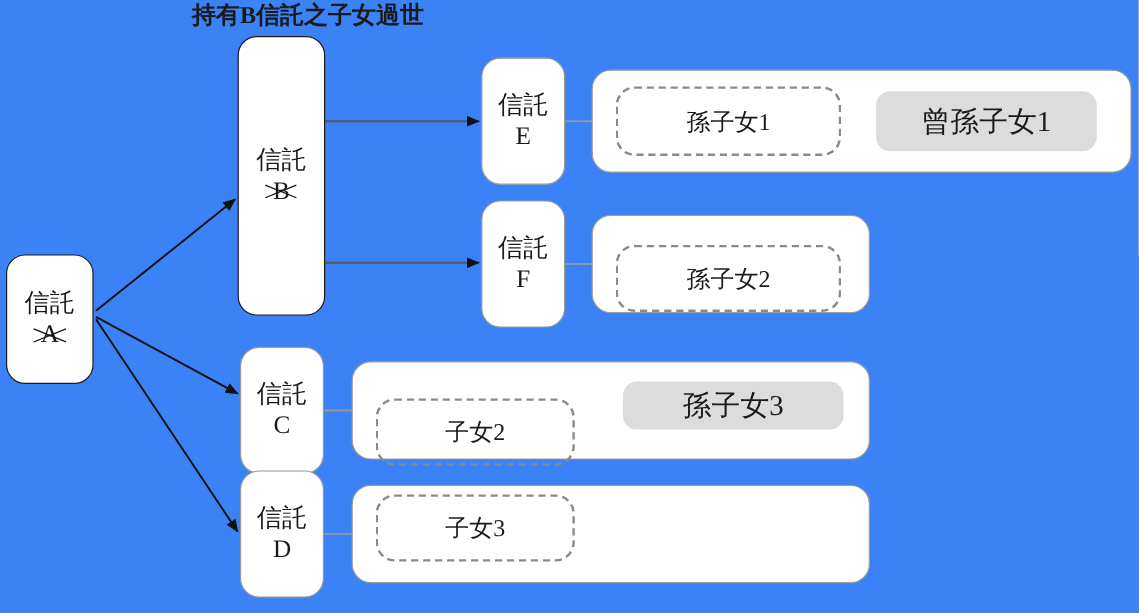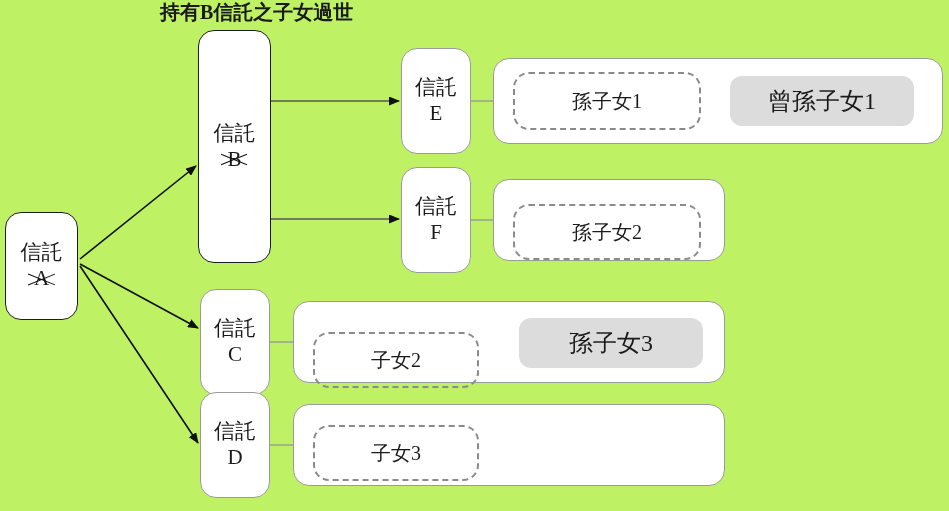--- a/index.html
+++ b/index.html
@@ -7,21 +7,21 @@
     padding: 0;
     background: #ffffff;
   }
   body {
     font-family: "Liberation Serif", "DejaVu Serif", serif;
   }
   #stage {
     position: relative;
     width: 949px;
     height: 511px;
-    background: #bef264;
+    background: #3b82f6;
     overflow: hidden;
   }
   #edges {
     position: absolute;
     left: 0;
     top: 0;
     width: 949px;
     height: 511px;
     pointer-events: none;
   }
@@ -187,22 +187,22 @@
 
   <div class="panel" style="left:493px; top:179px; width:232px; height:82px;"></div>
   <div class="dashbox" style="left:513px; top:204px; width:188px; height:56px;">
     <span>孫子女2</span>
   </div>
 
   <div class="panel" style="left:293px; top:301px; width:432px; height:82px;"></div>
   <div class="dashbox" style="left:313px; top:332px; width:166px; height:56px;">
     <span>子女2</span>
   </div>
-  <div class="greybox" style="left:519px; top:318px; width:184px; height:50px;">
+  <div class="greybox" style="left:519px; top:318px; width:184px; height:40px;">
     <span>孫子女3</span>
   </div>
 
   <div class="panel" style="left:293px; top:404px; width:432px; height:82px;"></div>
-  <div class="dashbox" style="left:313px; top:425px; width:166px; height:56px;font-family:Liberation Serif, serif;">
+  <div class="dashbox" style="left:313px; top:412px; width:166px; height:56px;font-family:Liberation Serif, serif;">
     <span>子女3</span>
   </div>
 
 </div>
 
 </body></html>

